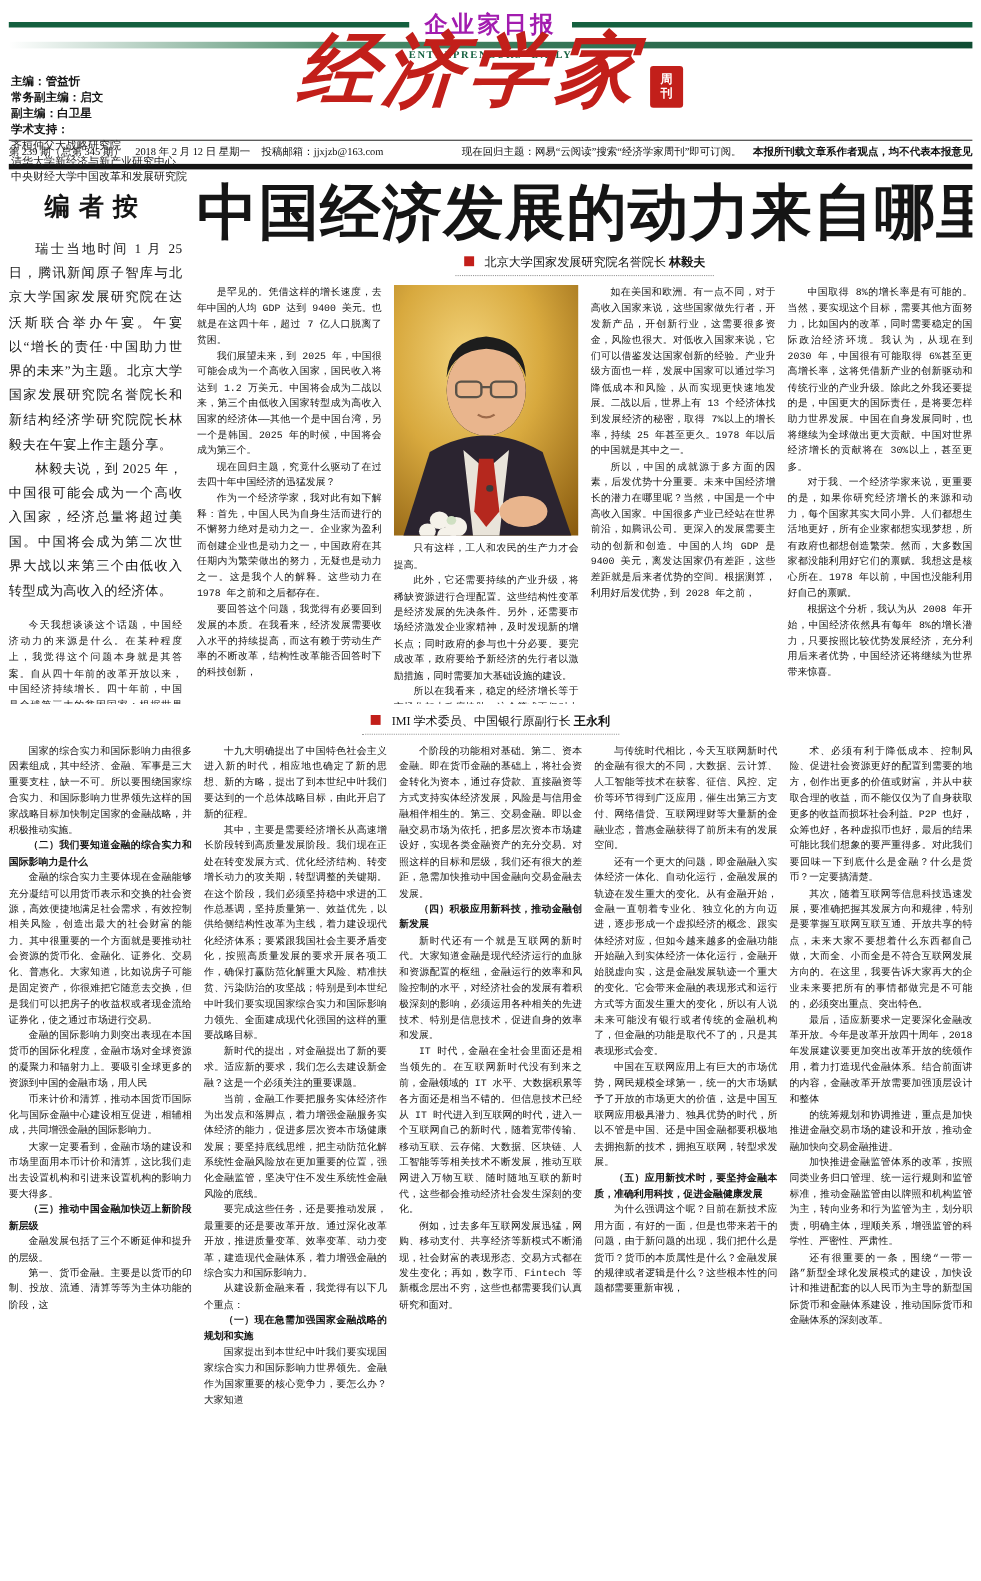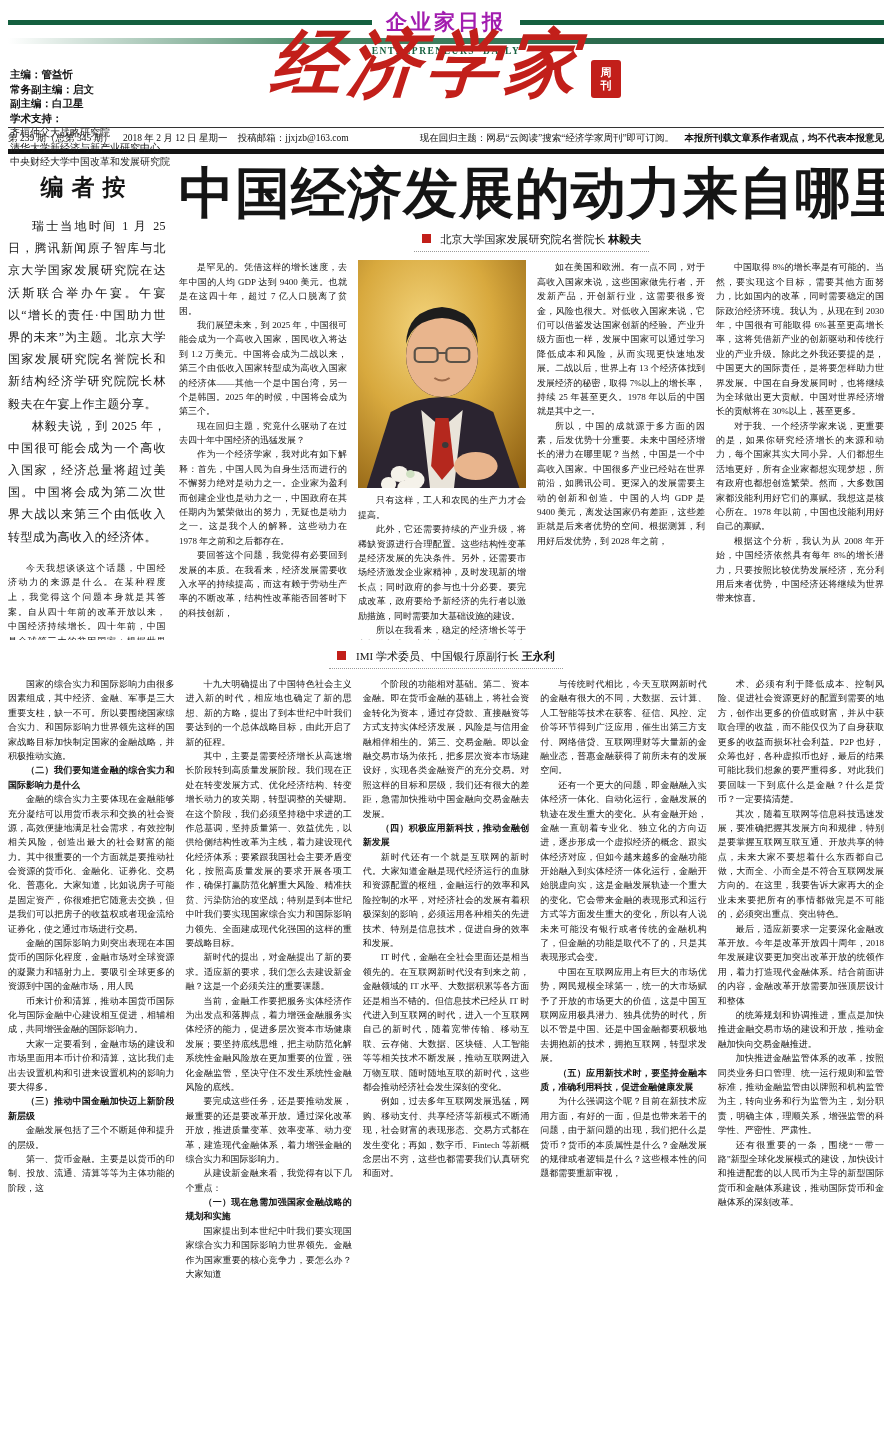--- a/index.html
+++ b/index.html
@@ -49,21 +49,21 @@
   .ed-cont p { font-size:9px; line-height:1.62; text-indent:2em; text-align:justify; }
 
   .a1 { flex:1; margin-left:13px; overflow:hidden; }
   .headline1 { font-size:55px; font-weight:bold; text-align:right; line-height:1.08; white-space:nowrap; letter-spacing:1px; margin-top:2px; }
   .byline { text-align:center; margin:6px 0 8px; }
   .byline-inner { display:inline-block; border-bottom:1px dotted #999; padding:0 8px 4px; font-size:11px; }
   .byline-sq { display:inline-block; width:9px; height:9px; background:#c21f1a; margin-right:7px; }
   .byline-name { font-weight:bold; }
 
   .cols4 { display:flex; gap:11px; height:392px; overflow:hidden; }
-  .col { flex:1; overflow:hidden; }
+  .col { flex:1; overflow:hidden;font-family:Liberation Mono, monospace; }
   .col p { font-size:9px; line-height:1.6; text-align:justify; text-indent:2em; }
   .col p.sub { font-weight:bold; }
   .photo { width:100%; height:228px; margin-bottom:5px; display:block; }
 
   
   .section-b { margin-top:4px; }
   .headline2 { font-size:41px; font-weight:bold; text-align:center; line-height:1.05; white-space:nowrap; letter-spacing:0.5px; }
   .cols5 { display:flex; gap:11px; height:700px; overflow:hidden; margin-top:4px; }
 </style>
 </head>

